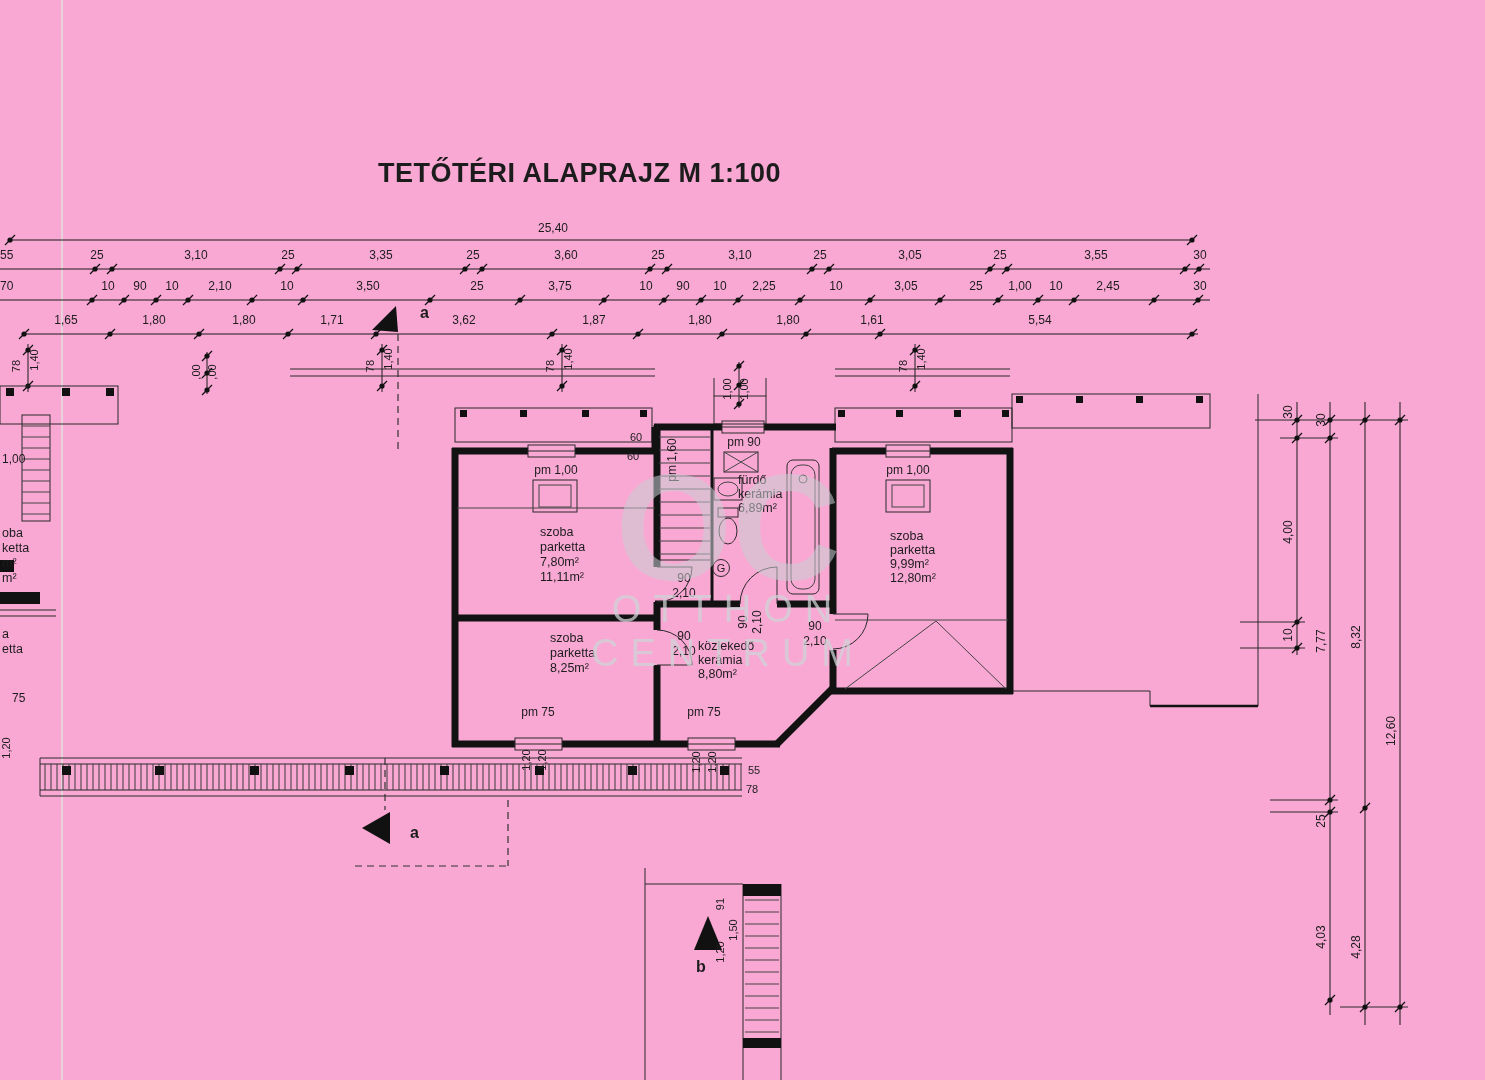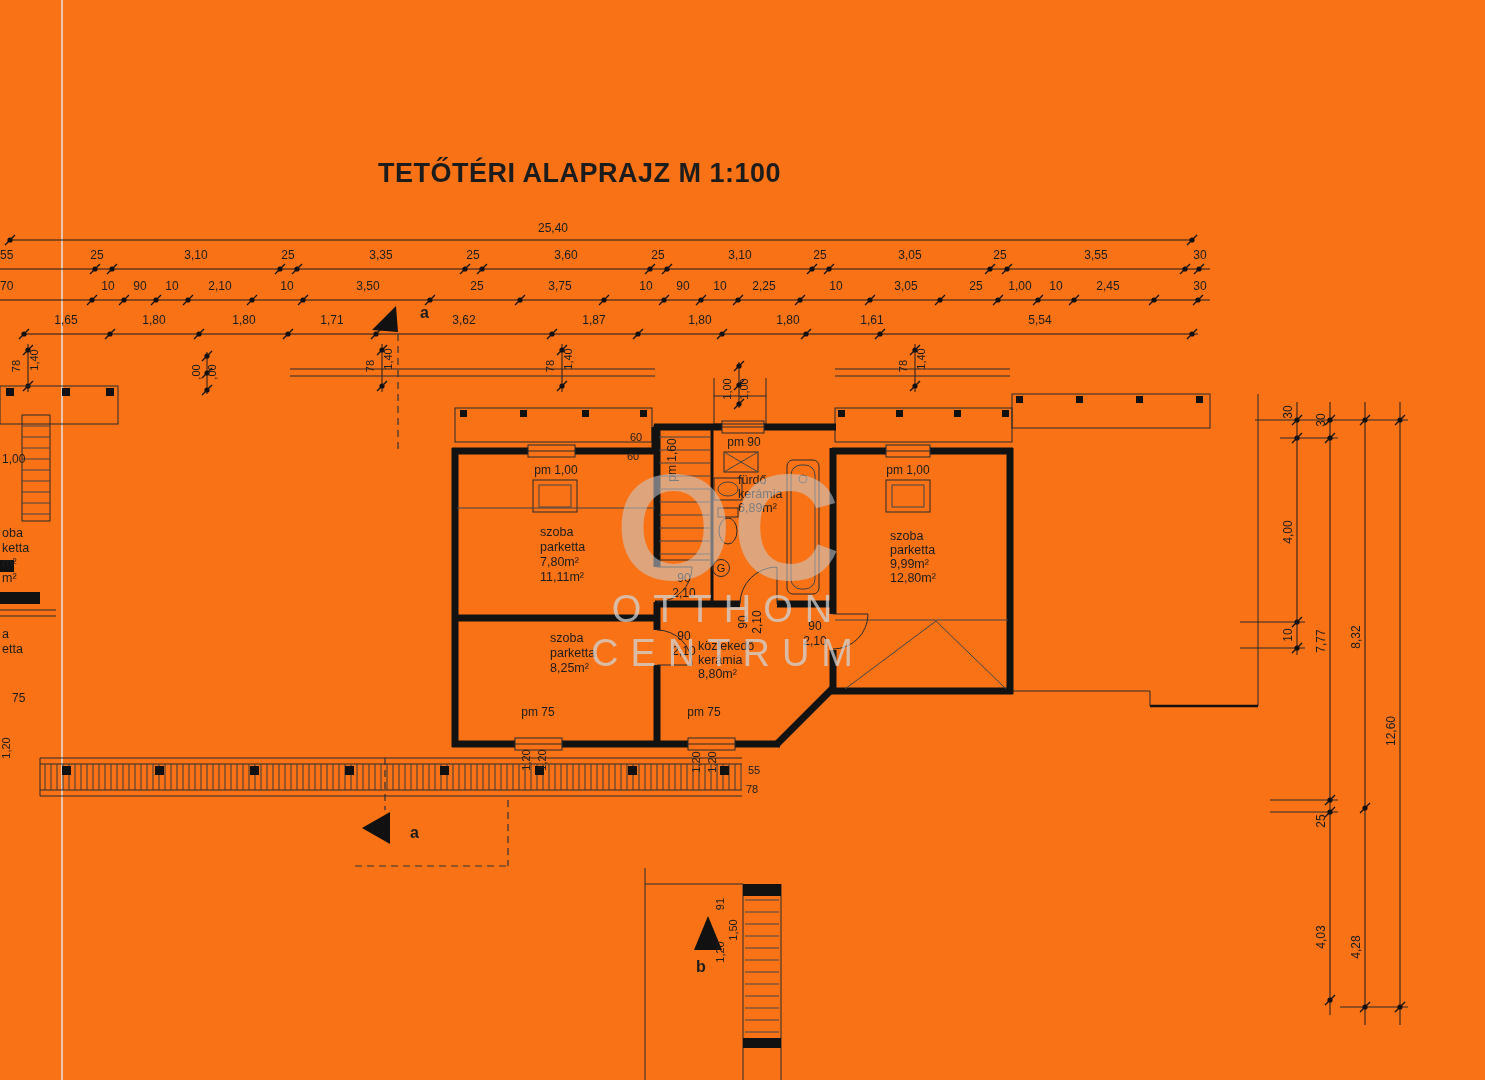--- a/index.html
+++ b/index.html
@@ -1,16 +1,16 @@
 <!DOCTYPE html>
 <html><head>
 <meta charset="utf-8">
 <style>
   html,body{margin:0;padding:0;background:#ffffff;}
-  .page{position:relative;width:1485px;height:1080px;background:#f97316;overflow:hidden;}
+  .page{position:relative;width:1485px;height:1080px;background:#f9a8d4;overflow:hidden;}
   svg{display:block;}
   svg text{font-family:"Liberation Sans",sans-serif;fill:#1c1c1c;}
   .title{font-size:27px;font-weight:bold;letter-spacing:.5px;}
   .dim{font-size:12px;}
   .dimS{font-size:11px;}
   .room{font-size:12.5px;}
   .sec{font-size:16px;font-weight:bold;}
   .wmBig{font-size:150px;font-weight:bold;fill:#c9cdd1;opacity:.55;}
   .wmTxt{font-size:38px;letter-spacing:12px;fill:#cfd3d6;opacity:.75;}
   .thin{stroke:#2a2a2a;stroke-width:1;fill:none;}

